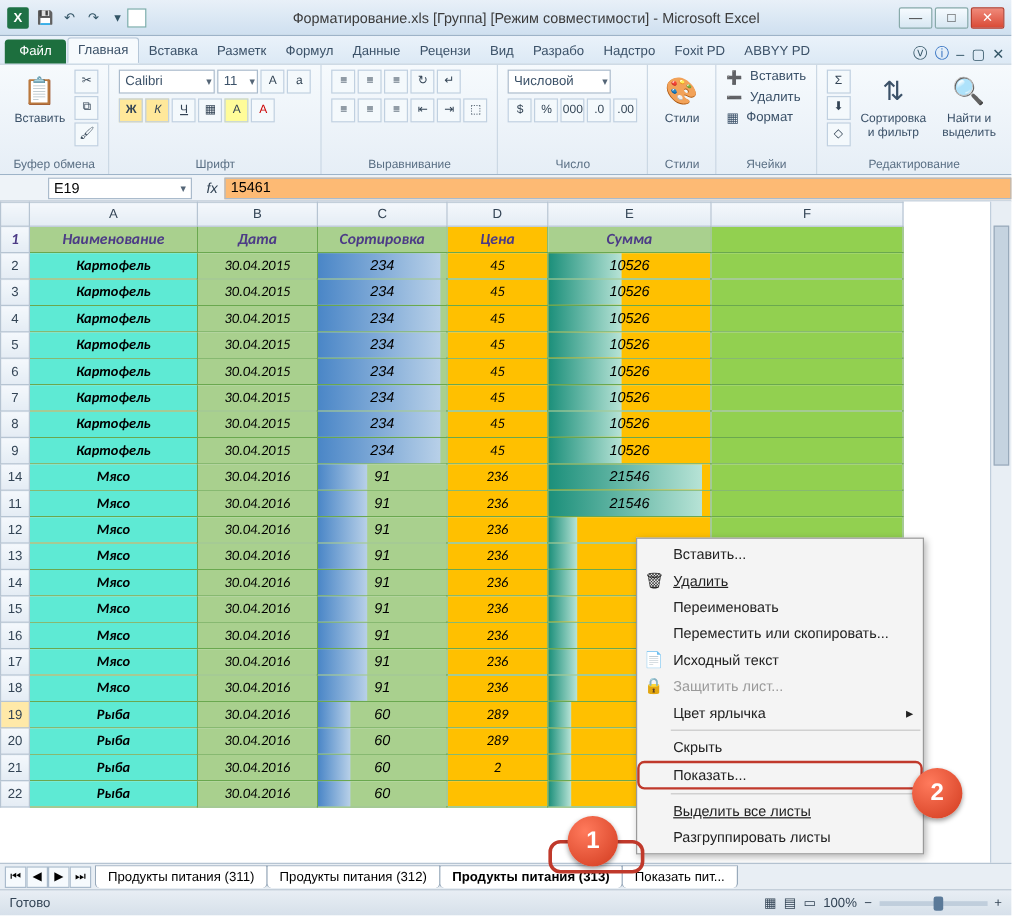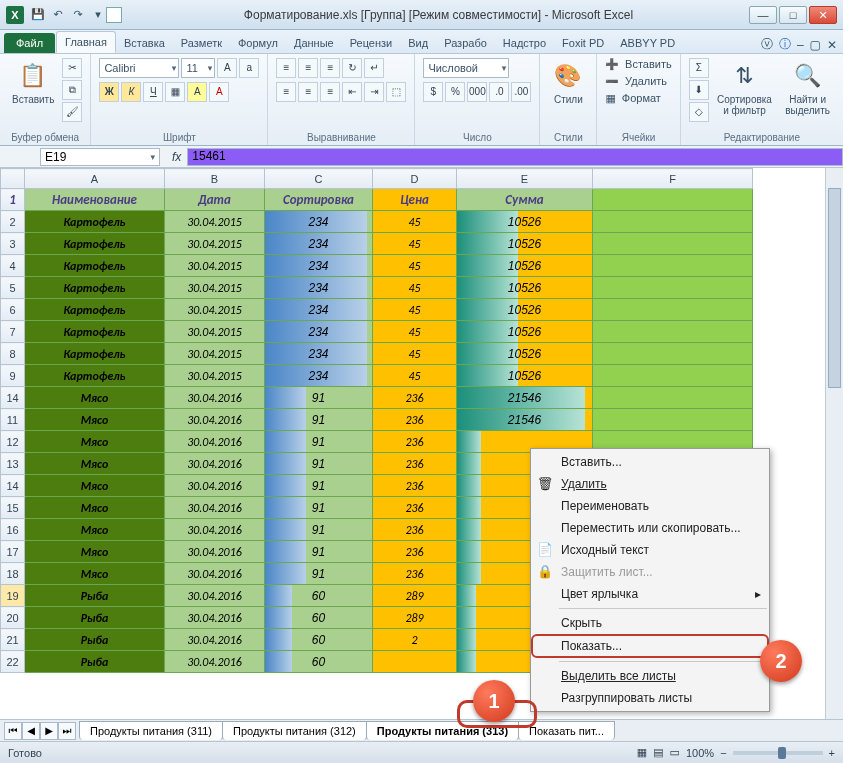--- a/index.html
+++ b/index.html
@@ -36,35 +36,35 @@
 .sm { width:20px; height:20px; border:1px solid #c0d0e0; background:#f4f9fc; font:10px/18px Arial; text-align:center; color:#345; }
 .sm.b { font-weight:bold; } .sm.i { font-style:italic; } .sm.u { text-decoration:underline; }
 .combo { height:20px; border:1px solid #abc; background:#fff; font:11px/18px Arial; padding:0 14px 0 4px; position:relative; }
 .combo::after { content:"▾"; position:absolute; right:2px; top:0; font-size:9px; color:#567; }
 
 
 .fxbar { height: 22px; border-bottom: 1px solid #b8c5d2; display:flex; align-items:center; background:#eef3f8; font-size:12px; }
 .namebox { width:120px; border:1px solid #abc; background:#fff; height:18px; margin:0 6px 0 40px; padding:0 4px; display:flex; align-items:center; justify-content:space-between; }
 .namebox::after{content:"▾"; font-size:9px; color:#567;}
 .fx { padding:0 6px; font-style:italic; color:#345;text-align:center; }
-.fxinput { flex:1; background:#8b5cf6; height:18px; border:1px solid #abc; padding:0 4px; }
+.fxinput { flex:1; background:#fdba74; height:18px; border:1px solid #abc; padding:0 4px; }
 
 
 .gridwrap { position:relative; background:#fff; }
 table.grid { border-collapse: collapse; table-layout:fixed; }
 .colhdr th { background: linear-gradient(#f4f8fc,#e4ecf4); border:1px solid #b6c4d2; font:11px/18px Arial; color:#345; height:20px; }
 .rowhdr { background: linear-gradient(#f4f8fc,#e4ecf4); border:1px solid #b6c4d2; font:11px/18px Arial; color:#345; text-align:center; width:24px; }
 .rowhdr.sel { background:#ffe9a8; }
 td.cell { border:1px solid #6aa84f; height:22px; font:12px Calibri,Arial; padding:0 4px; position:relative; }
 
 .hA{width:140px} .hB{width:100px} .hC{width:108px} .hD{width:84px} .hE{width:136px} .hF{width:160px}
 .th-row td { font: italic bold 13px Calibri; color:#4c3b86; text-align:center; }
 .th-row td.cA{background:#a9d08e} .th-row td.cB{background:#a9d08e} .th-row td.cC{background:#a9d08e}
 .th-row td.cD{background:#ffc000} .th-row td.cE{background:#a9d08e}
-td.cA{background:#4d7c0f; font-style:italic; font-weight:bold; text-align:center;}
+td.cA{background:#5eead4; font-style:italic; font-weight:bold; text-align:center;}
 td.cB{background:#a9d08e; font-style:italic; text-align:center;}
 td.cC{background:#a9d08e; text-align:center; font-style:italic;}
 td.cD{background:#ffc000; text-align:center; font-style:italic;}
 td.cE{background:#ffc000; text-align:center; font-style:italic;}
 td.cF{background:#92d050;}
 .bar { position:absolute; left:0; top:0; bottom:0; background:linear-gradient(90deg,#4a86c7,#b8d0e8); }
 .barE { position:absolute; left:0; top:0; bottom:0; background:linear-gradient(90deg,#1b8f7a,#b7e3d6); }
 
 
 .sheetbar { position:absolute; left:0; right:0; bottom:22px; height:22px; background:#e8eef4; border-top:1px solid #b6c4d2; display:flex; align-items:center; font-size:11px; }

